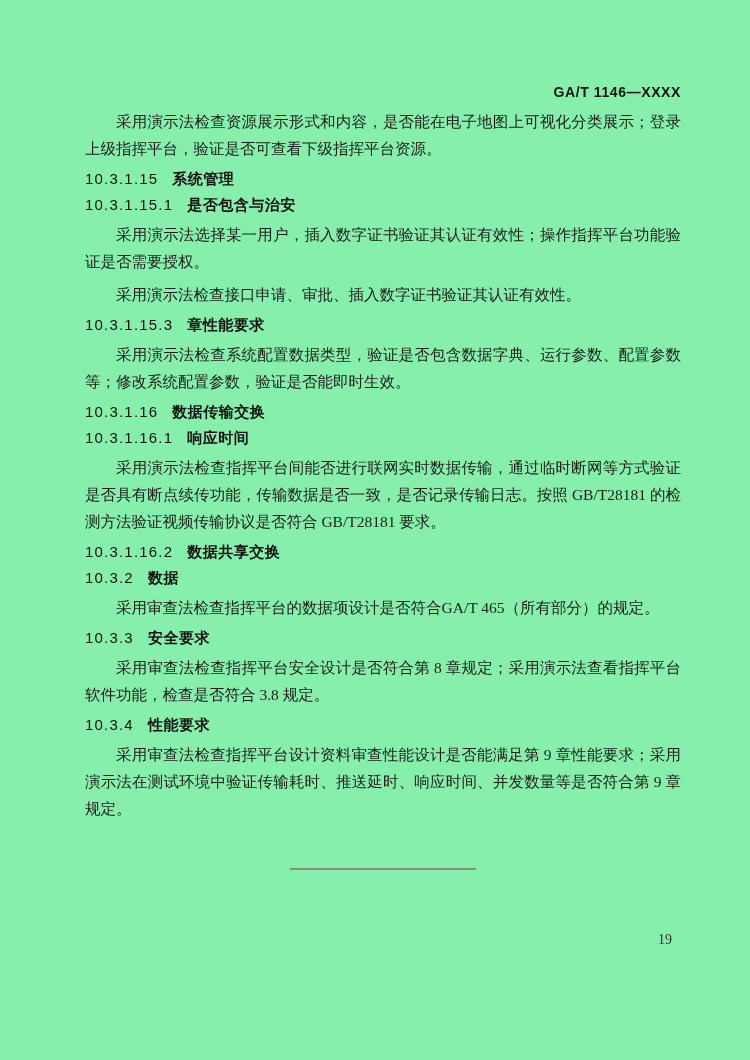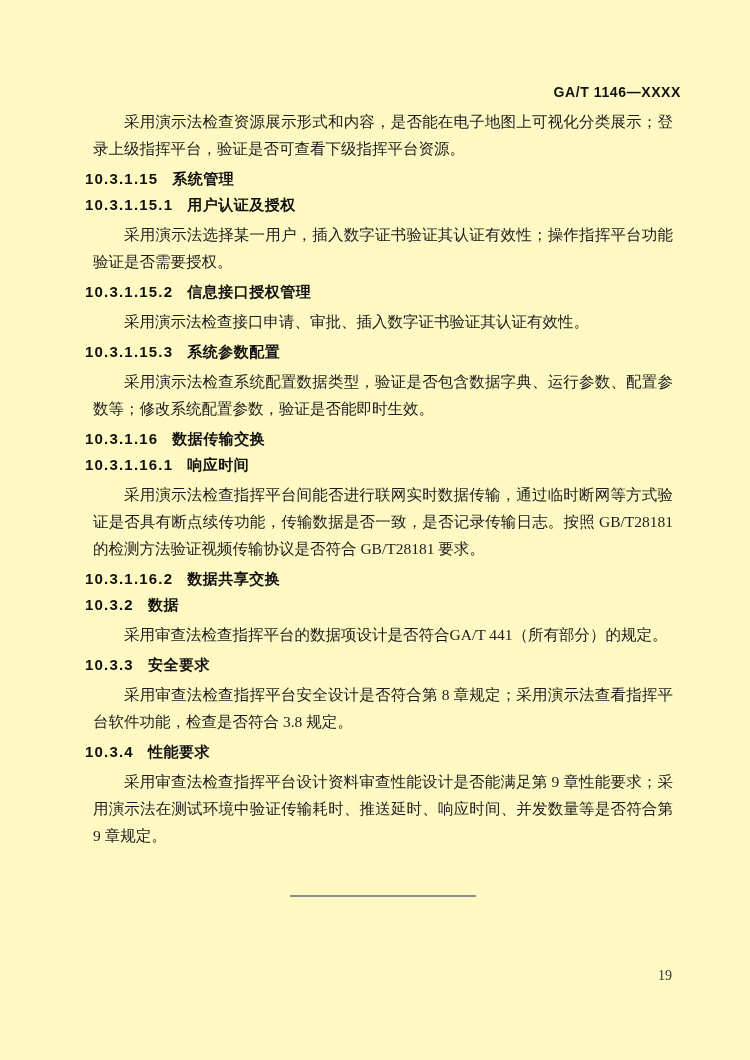--- a/index.html
+++ b/index.html
@@ -4,21 +4,21 @@
 <style>
   html, body {
     margin: 0;
     padding: 0;
     background: #ffffff;
   }
   .page {
     position: relative;
     width: 750px;
     height: 1060px;
-    background: #fef9c3;
+    background: #86efac;
     overflow: hidden;
     color: #1c1c1c;
     font-family: "Liberation Serif", "DejaVu Serif", serif;
   }
   .content {
     position: absolute;
     left: 85px;
     top: 84px;
     width: 596px;
   }
@@ -29,49 +29,49 @@
     font-weight: 600;
     letter-spacing: 0.6px;
     color: #111;
     margin: 0 0 8px 0;
   }
   p.body {
     font-size: 15.5px;
     line-height: 27px;
     text-align: justify;
     text-indent: 2em;
-    margin: 6px 8px;
+    margin: 6px 0;
     color: #1c1c1c;
   }
   .clause {
     margin: 7px 0;
     font-family: "Liberation Sans", "DejaVu Sans", sans-serif;
     font-size: 15px;
     line-height: 19px;
     color: #111;
     white-space: nowrap;
   }
   .clause-num {
-    font-weight: 700;
+    font-weight: 400;
     letter-spacing: 1.2px;
     margin-right: 14px;
   }
   .clause-title {
     font-weight: 700;
     letter-spacing: 0.5px;
   }
   .end-divider {
     width: 186px;
     height: 0;
     border-top: 2px solid #8c8c8c;
     margin: 46px auto 0 auto;
   }
   .page-number {
     position: absolute;
-    top: 968px;
+    top: 932px;
     right: 78px;
     font-size: 14px;
     color: #333;
     font-family: "Liberation Serif", "DejaVu Serif", serif;
   }
 </style>
 </head>
 <body>
 
 <div class="page">
@@ -79,33 +79,30 @@
 
     <div class="doc-header">GA/T 1146—XXXX</div>
 
     <p class="body">采用演示法检查资源展示形式和内容，是否能在电子地图上可视化分类展示；登录上级指挥平台，验证是否可查看下级指挥平台资源。</p>
 
     <div class="clause">
       <span class="clause-num">10.3.1.15</span><span class="clause-title">系统管理</span>
     </div>
 
     <div class="clause">
-      <span class="clause-num">10.3.1.15.1</span><span class="clause-title">用户认证及授权</span>
+      <span class="clause-num">10.3.1.15.1</span><span class="clause-title">是否包含与治安</span>
     </div>
 
     <p class="body">采用演示法选择某一用户，插入数字证书验证其认证有效性；操作指挥平台功能验证是否需要授权。</p>
 
-    <div class="clause">
-      <span class="clause-num">10.3.1.15.2</span><span class="clause-title">信息接口授权管理</span>
-    </div>
 
     <p class="body">采用演示法检查接口申请、审批、插入数字证书验证其认证有效性。</p>
 
     <div class="clause">
-      <span class="clause-num">10.3.1.15.3</span><span class="clause-title">系统参数配置</span>
+      <span class="clause-num">10.3.1.15.3</span><span class="clause-title">章性能要求</span>
     </div>
 
     <p class="body">采用演示法检查系统配置数据类型，验证是否包含数据字典、运行参数、配置参数等；修改系统配置参数，验证是否能即时生效。</p>
 
     <div class="clause">
       <span class="clause-num">10.3.1.16</span><span class="clause-title">数据传输交换</span>
     </div>
 
     <div class="clause">
       <span class="clause-num">10.3.1.16.1</span><span class="clause-title">响应时间</span>
@@ -115,21 +112,21 @@
 
     <div class="clause">
       <span class="clause-num">10.3.1.16.2</span><span class="clause-title">数据共享交换</span>
     </div>
 
 
     <div class="clause">
       <span class="clause-num">10.3.2</span><span class="clause-title">数据</span>
     </div>
 
-    <p class="body">采用审查法检查指挥平台的数据项设计是否符合GA/T 441（所有部分）的规定。</p>
+    <p class="body">采用审查法检查指挥平台的数据项设计是否符合GA/T 465（所有部分）的规定。</p>
 
     <div class="clause">
       <span class="clause-num">10.3.3</span><span class="clause-title">安全要求</span>
     </div>
 
     <p class="body">采用审查法检查指挥平台安全设计是否符合第 8 章规定；采用演示法查看指挥平台软件功能，检查是否符合 3.8 规定。</p>
 
     <div class="clause">
       <span class="clause-num">10.3.4</span><span class="clause-title">性能要求</span>
     </div>

